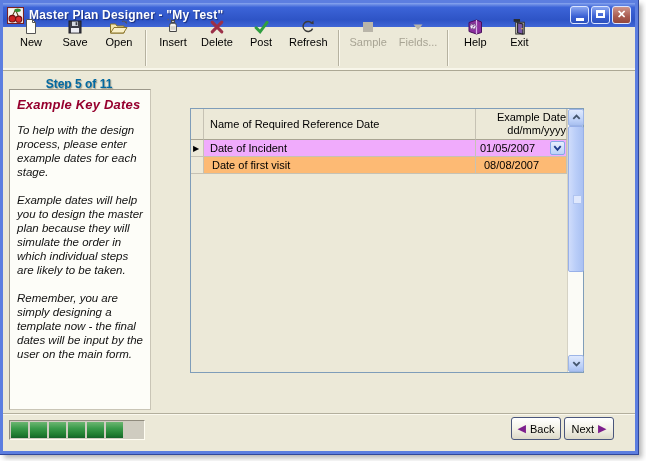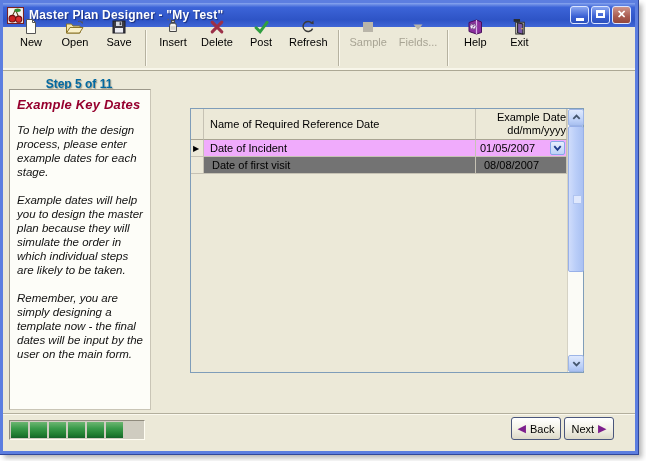--- a/index.html
+++ b/index.html
@@ -79,21 +79,21 @@
   .c-sel  { width:13px; flex:0 0 auto; background:#ece9d8; }
   .c-name { width:272px; flex:0 0 auto; padding-left:6px; }
   .c-date { width:91px; flex:0 0 auto; padding-left:4px; position:relative; }
   .hdr .gcell { background:#ece9d8; border-bottom:1px solid #a9a593; }
   .hdr { height:31px; }
   .hdr .c-name { display:flex; align-items:center; }
   .hdr .c-date { padding-top:2px; line-height:13px; }
   .r { height:17px; }
   .r .gcell { display:flex; align-items:center; }
   .row-selected .c-name, .row-selected .c-date { background:#f0abfc; }
-  .row-plain .c-name, .row-plain .c-date { background:#737373;padding-left:8px; }
+  .row-plain .c-name, .row-plain .c-date { background:#fdba74;padding-left:8px; }
   .sel-arrow { font-size:8px; color:#000; margin-left:2px; }
   .combo-btn {
     position:absolute; right:1px; top:1px; width:15px; height:14px;
     background:linear-gradient(180deg,#e7eefd,#bdd2f7); border:1px solid #86a7e8; border-radius:2px;
     display:flex; align-items:center; justify-content:center;
   }
 
   
   .vscroll {
     position:absolute; right:0; top:0; bottom:0; width:16px;
@@ -169,39 +169,39 @@
       <span class="ticon">
         <svg width="16" height="18" viewBox="0 0 16 16">
             <path d="M3.5 1.5h6l3 3v11h-9z" fill="#fffef6" stroke="#555"></path>
             <path d="M9.5 1.5v3h3" fill="none" stroke="#555"></path>
           </svg>
       </span>
       <span>New</span>
     </div>
     <div class="tbtn">
       <span class="ticon">
+        <svg width="16" height="16" viewBox="0 0 16 16">
+            <rect x="2" y="2" width="12" height="12" fill="#3c3c46" stroke="#1c1c24"></rect>
+            <rect x="5" y="2.6" width="6" height="4.4" fill="#d6dae2"></rect>
+            <rect x="8.6" y="3.2" width="1.7" height="3" fill="#3c3c46"></rect>
+            <rect x="4" y="9" width="8" height="4.6" fill="#ecece ff" style="fill:#ececf2"></rect>
+          </svg>
+      </span>
+      <span>Save</span>
+    </div>
+    <div class="tbtn">
+      <span class="ticon">
         <svg width="20" height="16" viewBox="0 0 20 16">
             <path d="M13 2.5c2-.8 4 0 4.5 2" fill="none" stroke="#555"></path>
             <path d="M17.5 4.5l.3-2.2-2.2 1z" fill="#555"></path>
             <path d="M1.5 14V5h5l1.5 2h7v7z" fill="#f3e5ac" stroke="#8a7428"></path>
             <path d="M1.5 14l3.5-5.5h13L14.5 14z" fill="#f9f0c8" stroke="#8a7428"></path>
           </svg>
       </span>
       <span>Open</span>
-    </div>
-    <div class="tbtn">
-      <span class="ticon">
-        <svg width="16" height="16" viewBox="0 0 16 16">
-            <rect x="2" y="2" width="12" height="12" fill="#3c3c46" stroke="#1c1c24"></rect>
-            <rect x="5" y="2.6" width="6" height="4.4" fill="#d6dae2"></rect>
-            <rect x="8.6" y="3.2" width="1.7" height="3" fill="#3c3c46"></rect>
-            <rect x="4" y="9" width="8" height="4.6" fill="#ecece ff" style="fill:#ececf2"></rect>
-          </svg>
-      </span>
-      <span>Save</span>
     </div>
     <div class="tsep"></div>
     <div class="tbtn">
       <span class="ticon">
         <svg width="16" height="18" viewBox="0 0 16 16">
             <circle cx="3.2" cy="1.6" r=".8" fill="#666"></circle>
             <circle cx="5.6" cy="0.9" r=".7" fill="#666"></circle>
             <circle cx="11.5" cy="1.2" r=".7" fill="#666"></circle>
             <rect x="6.6" y="2.4" width="2.8" height="2" fill="#e6e2da" stroke="#444"></rect>
             <path d="M5.4 5.2h5.2l.8 2.2v6.1H4.6V7.4z" fill="#f6f4ee" stroke="#444"></path>

